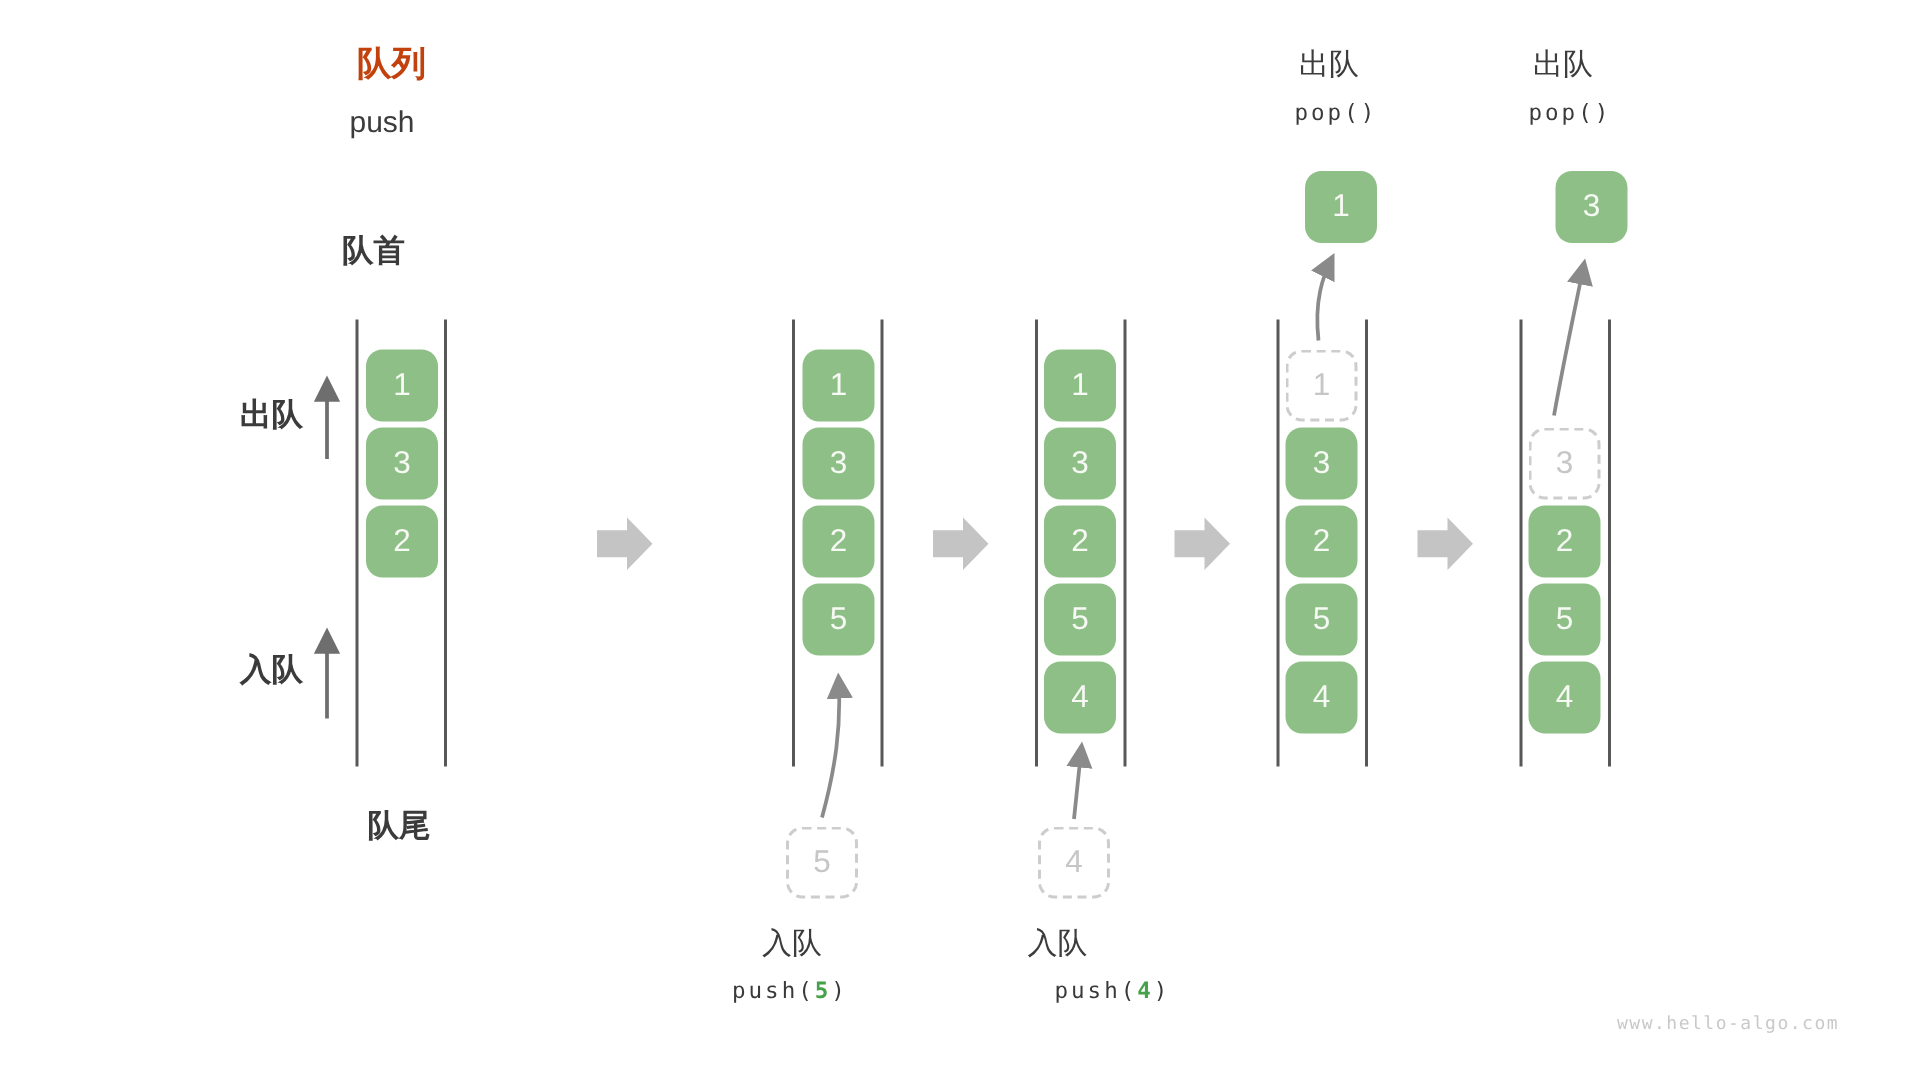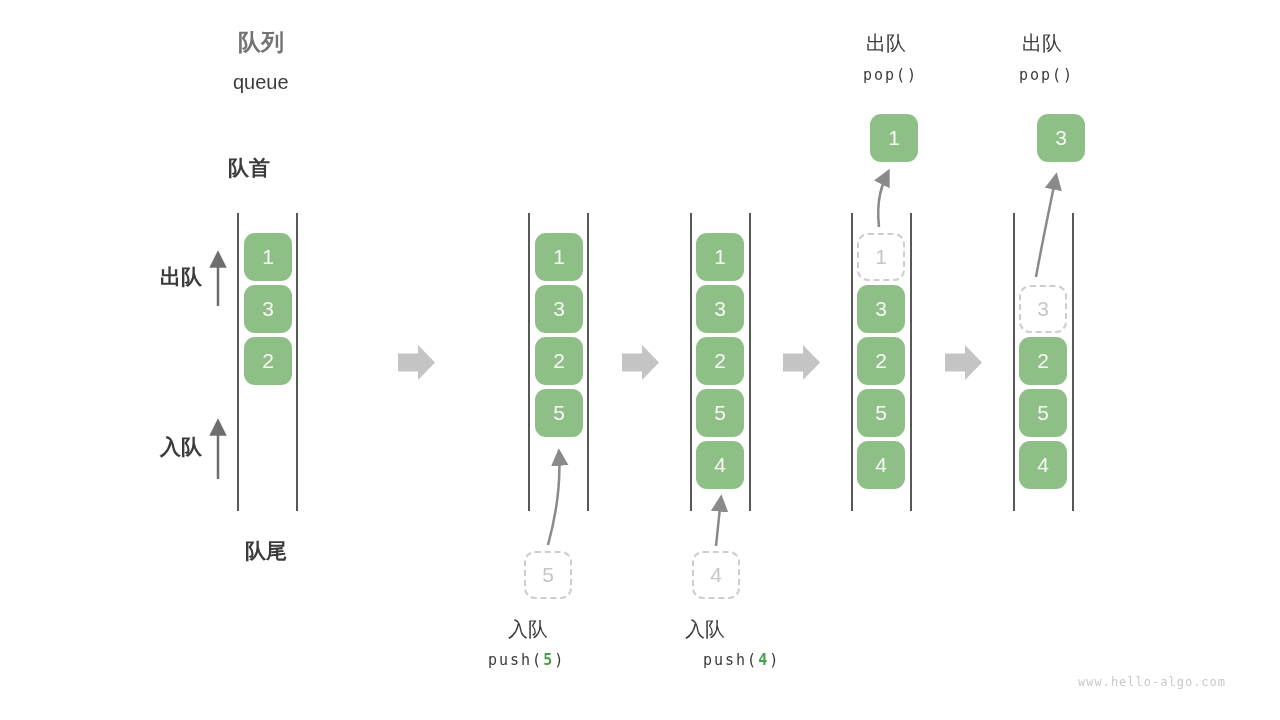--- a/index.html
+++ b/index.html
@@ -2,21 +2,21 @@
 <html><head>
 <meta charset="utf-8">
 <style>
   html,body{margin:0;padding:0;background:#ffffff;}
   .canvas{
     position:relative;width:1280px;height:720px;background:#ffffff;overflow:hidden;
     font-family:"Liberation Sans","DejaVu Sans",sans-serif;color:#3c3c3c;
   }
   .overlay{position:absolute;left:0;top:0;width:1280px;height:720px;pointer-events:none;}
   .lbl{position:absolute;white-space:nowrap;line-height:1;}
-  .t-cn{font-size:23px;font-weight:bold;color:#737373;}
+  .t-cn{font-size:23px;font-weight:bold;color:#c2410c;}
   .t-en{font-size:20px;color:#3c3c3c;}
   .bold-cn{font-size:21px;font-weight:bold;color:#3b3b3b;}
   .reg-cn{font-size:20px;color:#3c3c3c;}
   .code{font-family:"DejaVu Sans Mono","Liberation Mono",monospace;font-size:15px;letter-spacing:2px;color:#3a3a3a;}
   .code .arg{color:#46a24a;font-weight:bold;}
   .qcol{
     position:absolute;top:213px;height:298px;width:61px;box-sizing:border-box;
     border-left:2px solid #585858;border-right:2px solid #585858;
   }
   .cell{
@@ -53,21 +53,21 @@
     <polygon fill="#c4c4c4" points="783,353.5 803,353.5 803,345 820,362.5 803,380 803,371.5 783,371.5"></polygon>
     <polygon fill="#c4c4c4" points="945,353.5 965,353.5 965,345 982,362.5 965,380 965,371.5 945,371.5"></polygon>
 
     <path d="M548,545 C557,512 561,484 559,452" stroke="#8a8a8a" stroke-width="2.5" fill="none" marker-end="url(#ah-mid)"></path>
     <path d="M716,546 L721,498" stroke="#8a8a8a" stroke-width="2.5" fill="none" marker-end="url(#ah-mid)"></path>
     <path d="M879,227 C876,200 882,184 888,172" stroke="#8a8a8a" stroke-width="2.5" fill="none" marker-end="url(#ah-mid)"></path>
     <path d="M1036,277 C1043,238 1050,206 1056,176" stroke="#8a8a8a" stroke-width="2.5" fill="none" marker-end="url(#ah-mid)"></path>
   </svg>
 
   <div class="lbl t-cn" style="left:238px;top:31px">队列</div>
-  <div class="lbl t-en" style="left:233px;top:72px">queue</div>
+  <div class="lbl t-en" style="left:233px;top:72px">push</div>
   <div class="lbl bold-cn" style="left:228px;top:157px">队首</div>
   <div class="lbl bold-cn" style="left:160px;top:266px">出队</div>
   <div class="lbl bold-cn" style="left:160px;top:436px">入队</div>
   <div class="lbl bold-cn" style="left:245px;top:540px">队尾</div>
 
   <div class="qcol" style="left:237px"></div>
   <div class="qcol" style="left:528px"></div>
   <div class="qcol" style="left:690px"></div>
   <div class="qcol" style="left:851px"></div>
   <div class="qcol" style="left:1013px"></div>

